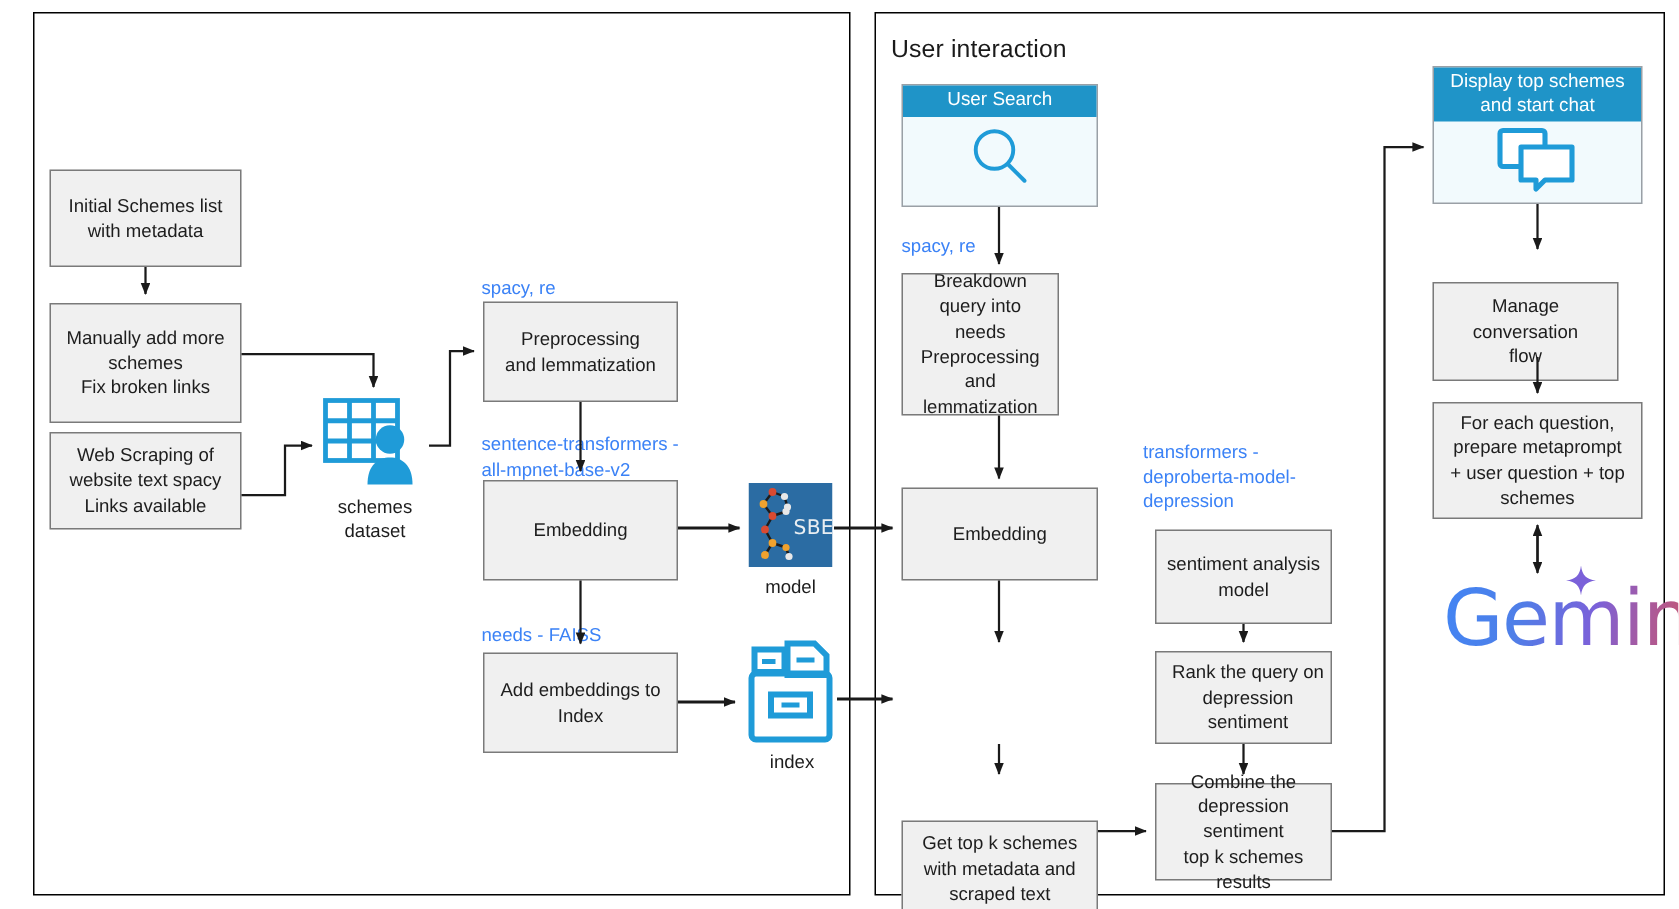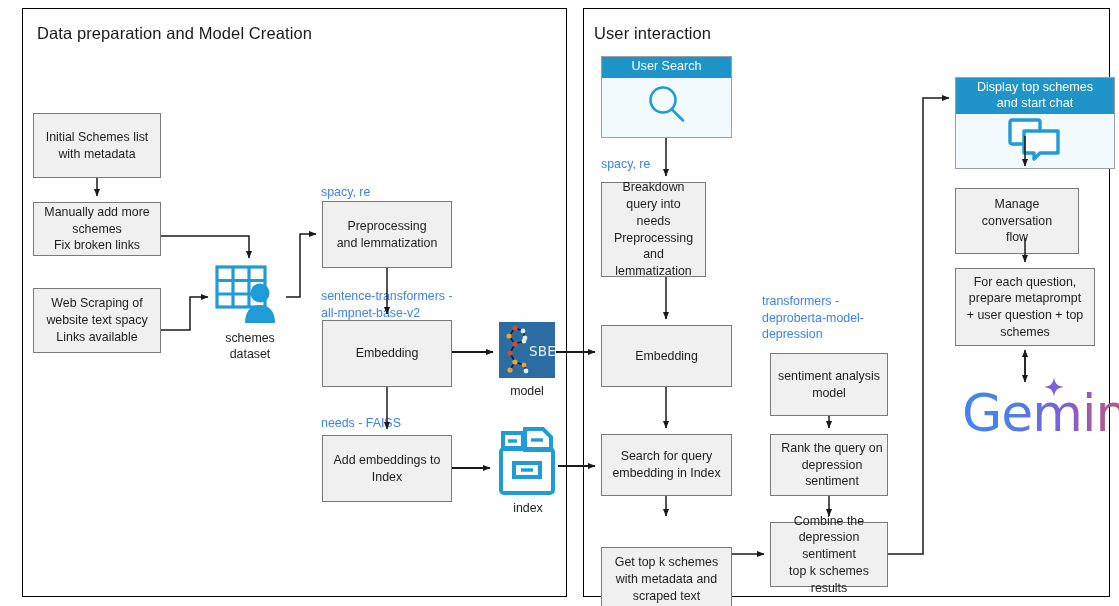--- a/index.html
+++ b/index.html
@@ -110,28 +110,27 @@
     -webkit-text-fill-color: transparent;
     white-space: nowrap;
   }
 </style>
 </head>
 <body>
 
 <div id="canvas">
 
   <div class="panel" style="left:22px; top:8px; width:545px; height:589px;"></div>
-  <div class="panel-title" style="left:37px; top:24px;">Data preparation and Model Creation</div>
 
   <div class="box" style="left:33px; top:113px; width:128px; height:65px;">
     <span class="ln" style="white-space:pre-line">Initial Schemes list
 with metadata</span>
   </div>
 
-  <div class="box" style="left:33px; top:202px; width:128px; height:54px;">
+  <div class="box" style="left:33px; top:202px; width:128px; height:80px;">
     <span class="ln" style="white-space:pre-line">Manually add more
 schemes
 Fix broken links</span>
   </div>
 
   <div class="box" style="left:33px; top:288px; width:128px; height:65px;">
     <span class="ln" style="white-space:pre-line">Web Scraping of
 website text spacy
 Links available</span>
   </div>
@@ -234,24 +233,20 @@
 needs</span>
     <span class="gap"></span>
     <span class="ln" style="white-space:pre-line">Preprocessing
 and lemmatization</span>
   </div>
 
   <div class="box" style="left:601px; top:325px; width:131px; height:62px;">
     <span class="ln">Embedding</span>
   </div>
 
-  <div class="box" style="left:601px; top:434px; width:131px; height:62px;">
-    <span class="ln" style="white-space:pre-line">Search for query
-embedding in Index</span>
-  </div>
 
   <div class="box" style="left:601px; top:547px; width:131px; height:65px;">
     <span class="ln" style="white-space:pre-line">Get top k schemes
 with metadata and
 scraped text</span>
   </div>
 
   <div class="note" style="left:762px; top:293px;">transformers -
 deproberta-model-
 depression</div>
@@ -265,21 +260,21 @@
     <span class="ln" style="white-space:pre-line">Rank the query on
 depression sentiment</span>
   </div>
 
   <div class="box" style="left:770px; top:522px; width:118px; height:65px;">
     <span class="ln" style="white-space:pre-line">Combine the
 depression sentiment
 top k schemes results</span>
   </div>
 
-  <div class="card" style="left:955px; top:44px; width:160px; height:92px;margin-top:33px;">
+  <div class="card" style="left:955px; top:44px; width:140px; height:92px;">
     <div class="card-head">Display top schemes
 and start chat</div>
     <div class="card-body">
       <span>
         <svg width="56" height="44" viewBox="0 0 56 44">
           <rect x="3" y="3" width="30" height="24" rx="2" fill="#ffffff" stroke="#1f9bd8" stroke-width="3.4"></rect>
           <path d="M17 14 h34 v22 h-18 l-6 6 v-6 h-10 z" fill="#ffffff" stroke="#1f9bd8" stroke-width="3.4" stroke-linejoin="round"></path>
         </svg>
       </span>
     </div>

